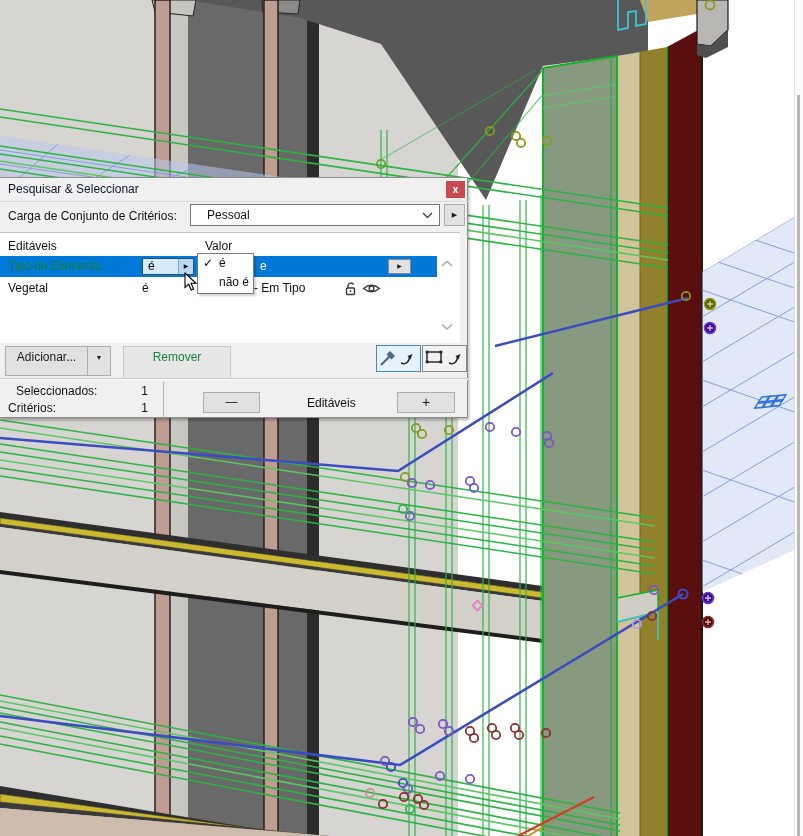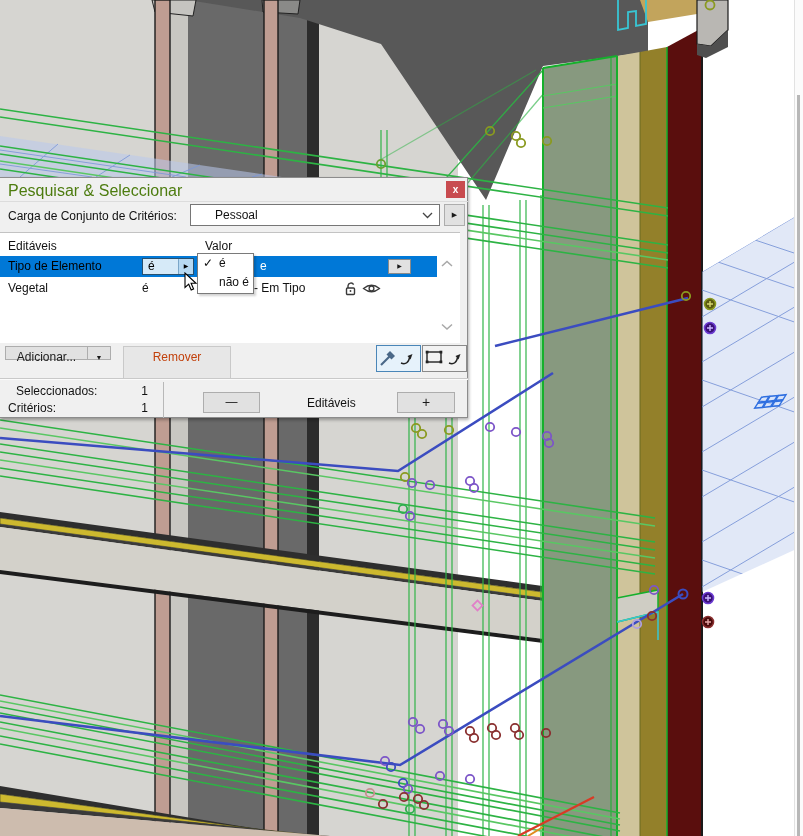--- a/index.html
+++ b/index.html
@@ -5,61 +5,61 @@
   html,body{margin:0;padding:0;background:#fff;}
   #stage{position:relative;width:803px;height:836px;overflow:hidden;
          font-family:"Liberation Sans",sans-serif;background:#fff;}
   #scene{position:absolute;left:0;top:0;z-index:0;}
 
   
   #dlg{position:absolute;left:0;top:177px;width:468px;height:241px;z-index:20;
        background:#f0f0f0;border:1px solid #8c8c8c;border-left:none;box-sizing:border-box;
        font-size:12px;color:#111;box-shadow:1px 2px 3px rgba(0,0,0,.30);}
   .abs{position:absolute;}
-  #dlg-title{left:8px;top:4px;font-size:16px;color:#4d7c0f;}
+  #dlg-title{left:8px;top:4px;font-size:12px;color:#0f172a;}
   #dlg-close{right:2px;top:3px;width:19px;height:17px;background:#c84b4f;color:#fff;
              font-size:10px;font-weight:bold;text-align:center;line-height:17px;cursor:default;}
   #titlebar-line{left:0;top:23px;width:468px;height:1px;background:#dcdcdc;}
   #cs-label{left:8px;top:31px;}
   #cs-combo{left:190px;top:26px;width:250px;height:22px;background:#fff;border:1px solid #767676;
-            box-sizing:border-box;line-height:20px;padding-left:24px;}
+            box-sizing:border-box;line-height:20px;padding-left:16px;}
   #cs-combo svg{position:absolute;right:6px;top:7px;}
   #cs-btn{left:444px;top:26px;width:21px;height:22px;}
   .btn{background:#e1e1e1;border:1px solid #adadad;box-sizing:border-box;
        text-align:center;color:#1a1a1a;}
   .arrow-glyph{font-size:7px;line-height:20px;}
   #list{left:0;top:54px;width:460px;height:110px;background:#fff;border-top:1px solid #c3c3c3;}
   #hdr-criterio{left:8px;top:61px;}
   #hdr-valor{left:205px;top:61px;}
   #row1{left:0;top:78px;width:437px;height:21px;background:#0078d7;}
-  #row1-label{left:8px;top:81px;color:#000000;}
+  #row1-label{left:8px;top:81px;color:#15803d;}
   #op-combo{left:142px;top:80px;width:52px;height:17px;border:1px solid #28506e;box-sizing:border-box;
             display:flex;background:#d6eaf8;}
   #op-combo .op-txt{flex:1;padding-left:5px;line-height:15px;color:#000;}
   #op-combo .op-arr{width:14px;background:#b7d9f2;text-align:center;font-size:6px;line-height:15px;color:#000;
                     border-left:1px solid #7aa6c8;}
   #row1-val{left:260px;top:81px;color:#fff;}
   #row1-btn{left:388px;top:81px;width:23px;height:15px;font-size:6px;line-height:13px;border-color:#8a8a8a;}
   #row2{left:0;top:100px;width:437px;height:21px;background:#fff;}
   #row2-label{left:8px;top:103px;}
   #row2-op{left:142px;top:103px;}
   #row2-val{left:254px;top:103px;}
   #lock-icon{left:343px;top:103px;}
   #eye-icon{left:362px;top:103px;}
   .scroll-chevron{left:440px;width:14px;height:8px;}
   #popup{left:197px;top:75px;width:57px;height:41px;background:#fff;border:1px solid #7a7a7a;
          box-sizing:border-box;z-index:30;box-shadow:2px 2px 2px rgba(0,0,0,.18);}
   .pop-item{position:relative;height:19px;line-height:19px;}
   .pop-check{position:absolute;left:5px;top:0;font-size:12px;}
   .pop-label{position:absolute;left:21px;top:0;}
-  #btn-add{left:5px;top:168px;width:106px;height:14px;display:flex;padding:0;}
+  #btn-add{left:5px;top:168px;width:106px;height:30px;display:flex;padding:0;}
   #btn-add .add-main{flex:1;line-height:21px;}
   #btn-add .add-arr{width:22px;border-left:1px solid #adadad;font-size:7px;line-height:21px;}
   #btn-remove{left:123px;top:168px;width:108px;height:34px;line-height:21px;
-              color:#c2410c;background:#e7e7e7;border-color:#c9c9c9;}
+              color:#15803d;background:#e7e7e7;border-color:#c9c9c9;}
   #btn-eyedrop{left:376px;top:167px;width:43px;height:25px;background:#e6f2fb;border:1px solid #4a86b8;}
   #btn-marquee{left:422px;top:167px;width:43px;height:25px;background:#f2f2f2;border:1px solid #8a8a8a;}
   #hr2{left:0;top:200px;width:468px;height:0;border-top:1px solid #c9c9c9;border-bottom:1px solid #fbfbfb;}
   #stat-sel-label{left:16px;top:206px;}
   #stat-sel-val{left:118px;top:206px;width:30px;text-align:right;}
   #stat-ed-label{left:8px;top:223px;}
   #stat-ed-val{left:118px;top:223px;width:30px;text-align:right;}
   #vdiv{left:163px;top:204px;width:1px;height:36px;background:#b8b8b8;}
   #btn-minus{left:203px;top:214px;width:57px;height:21px;line-height:19px;font-size:12px;}
   #sel-label{left:307px;top:218px;}

